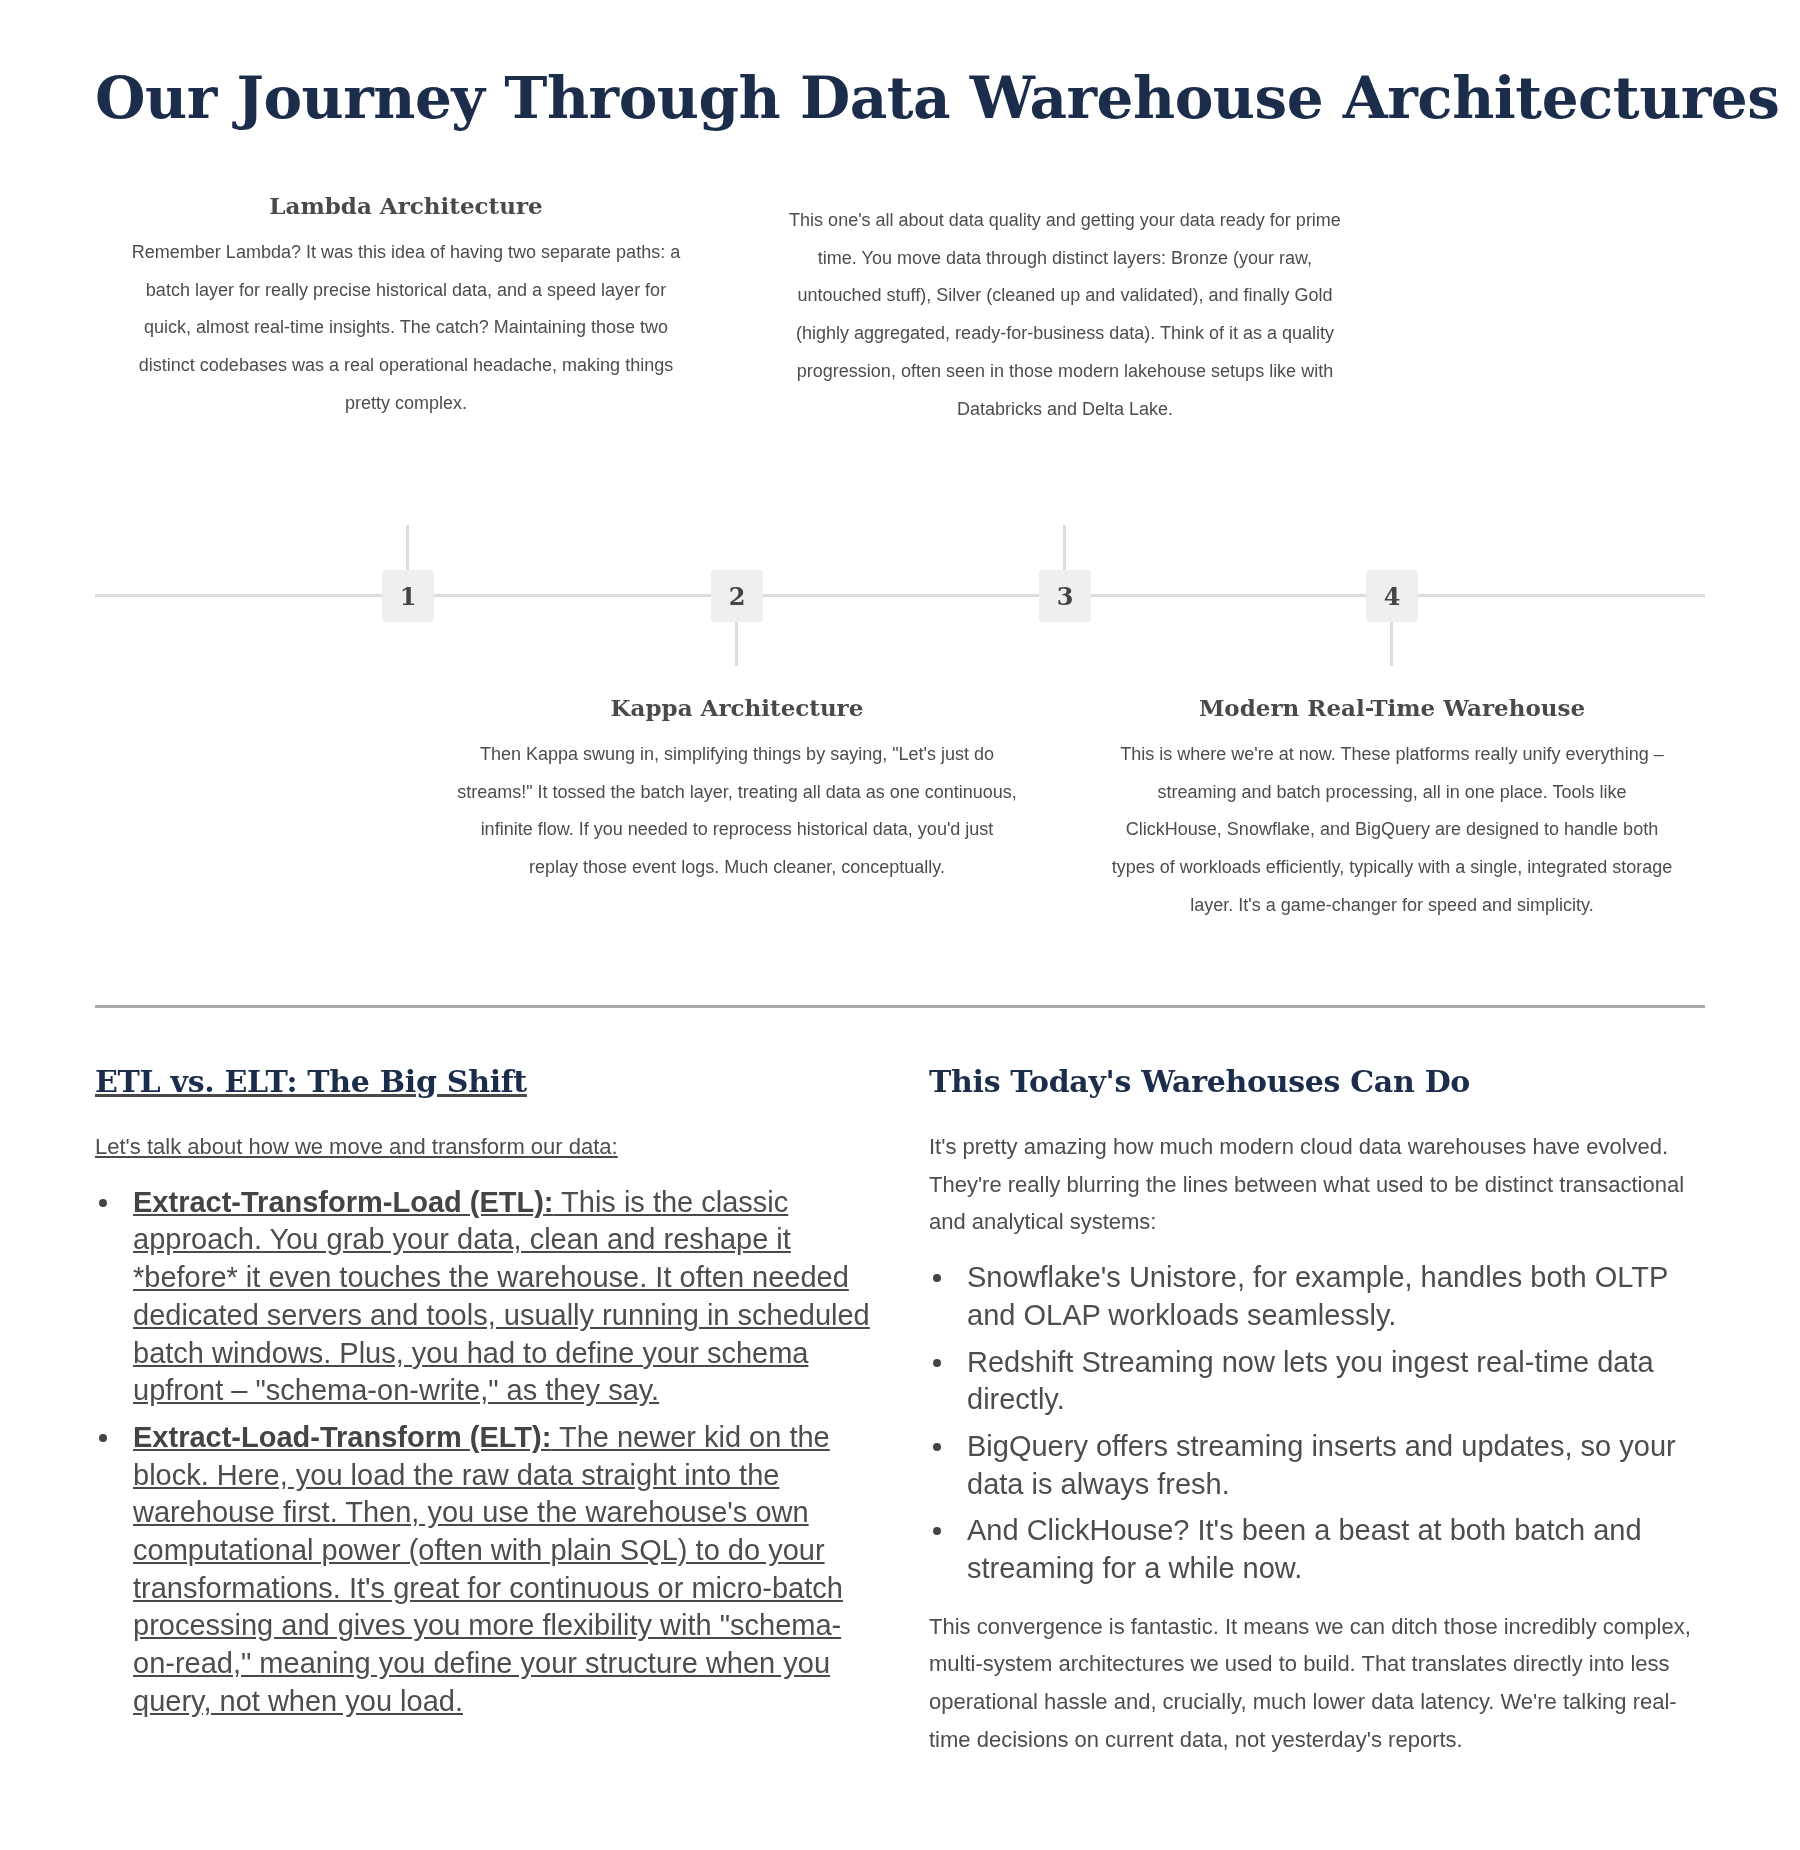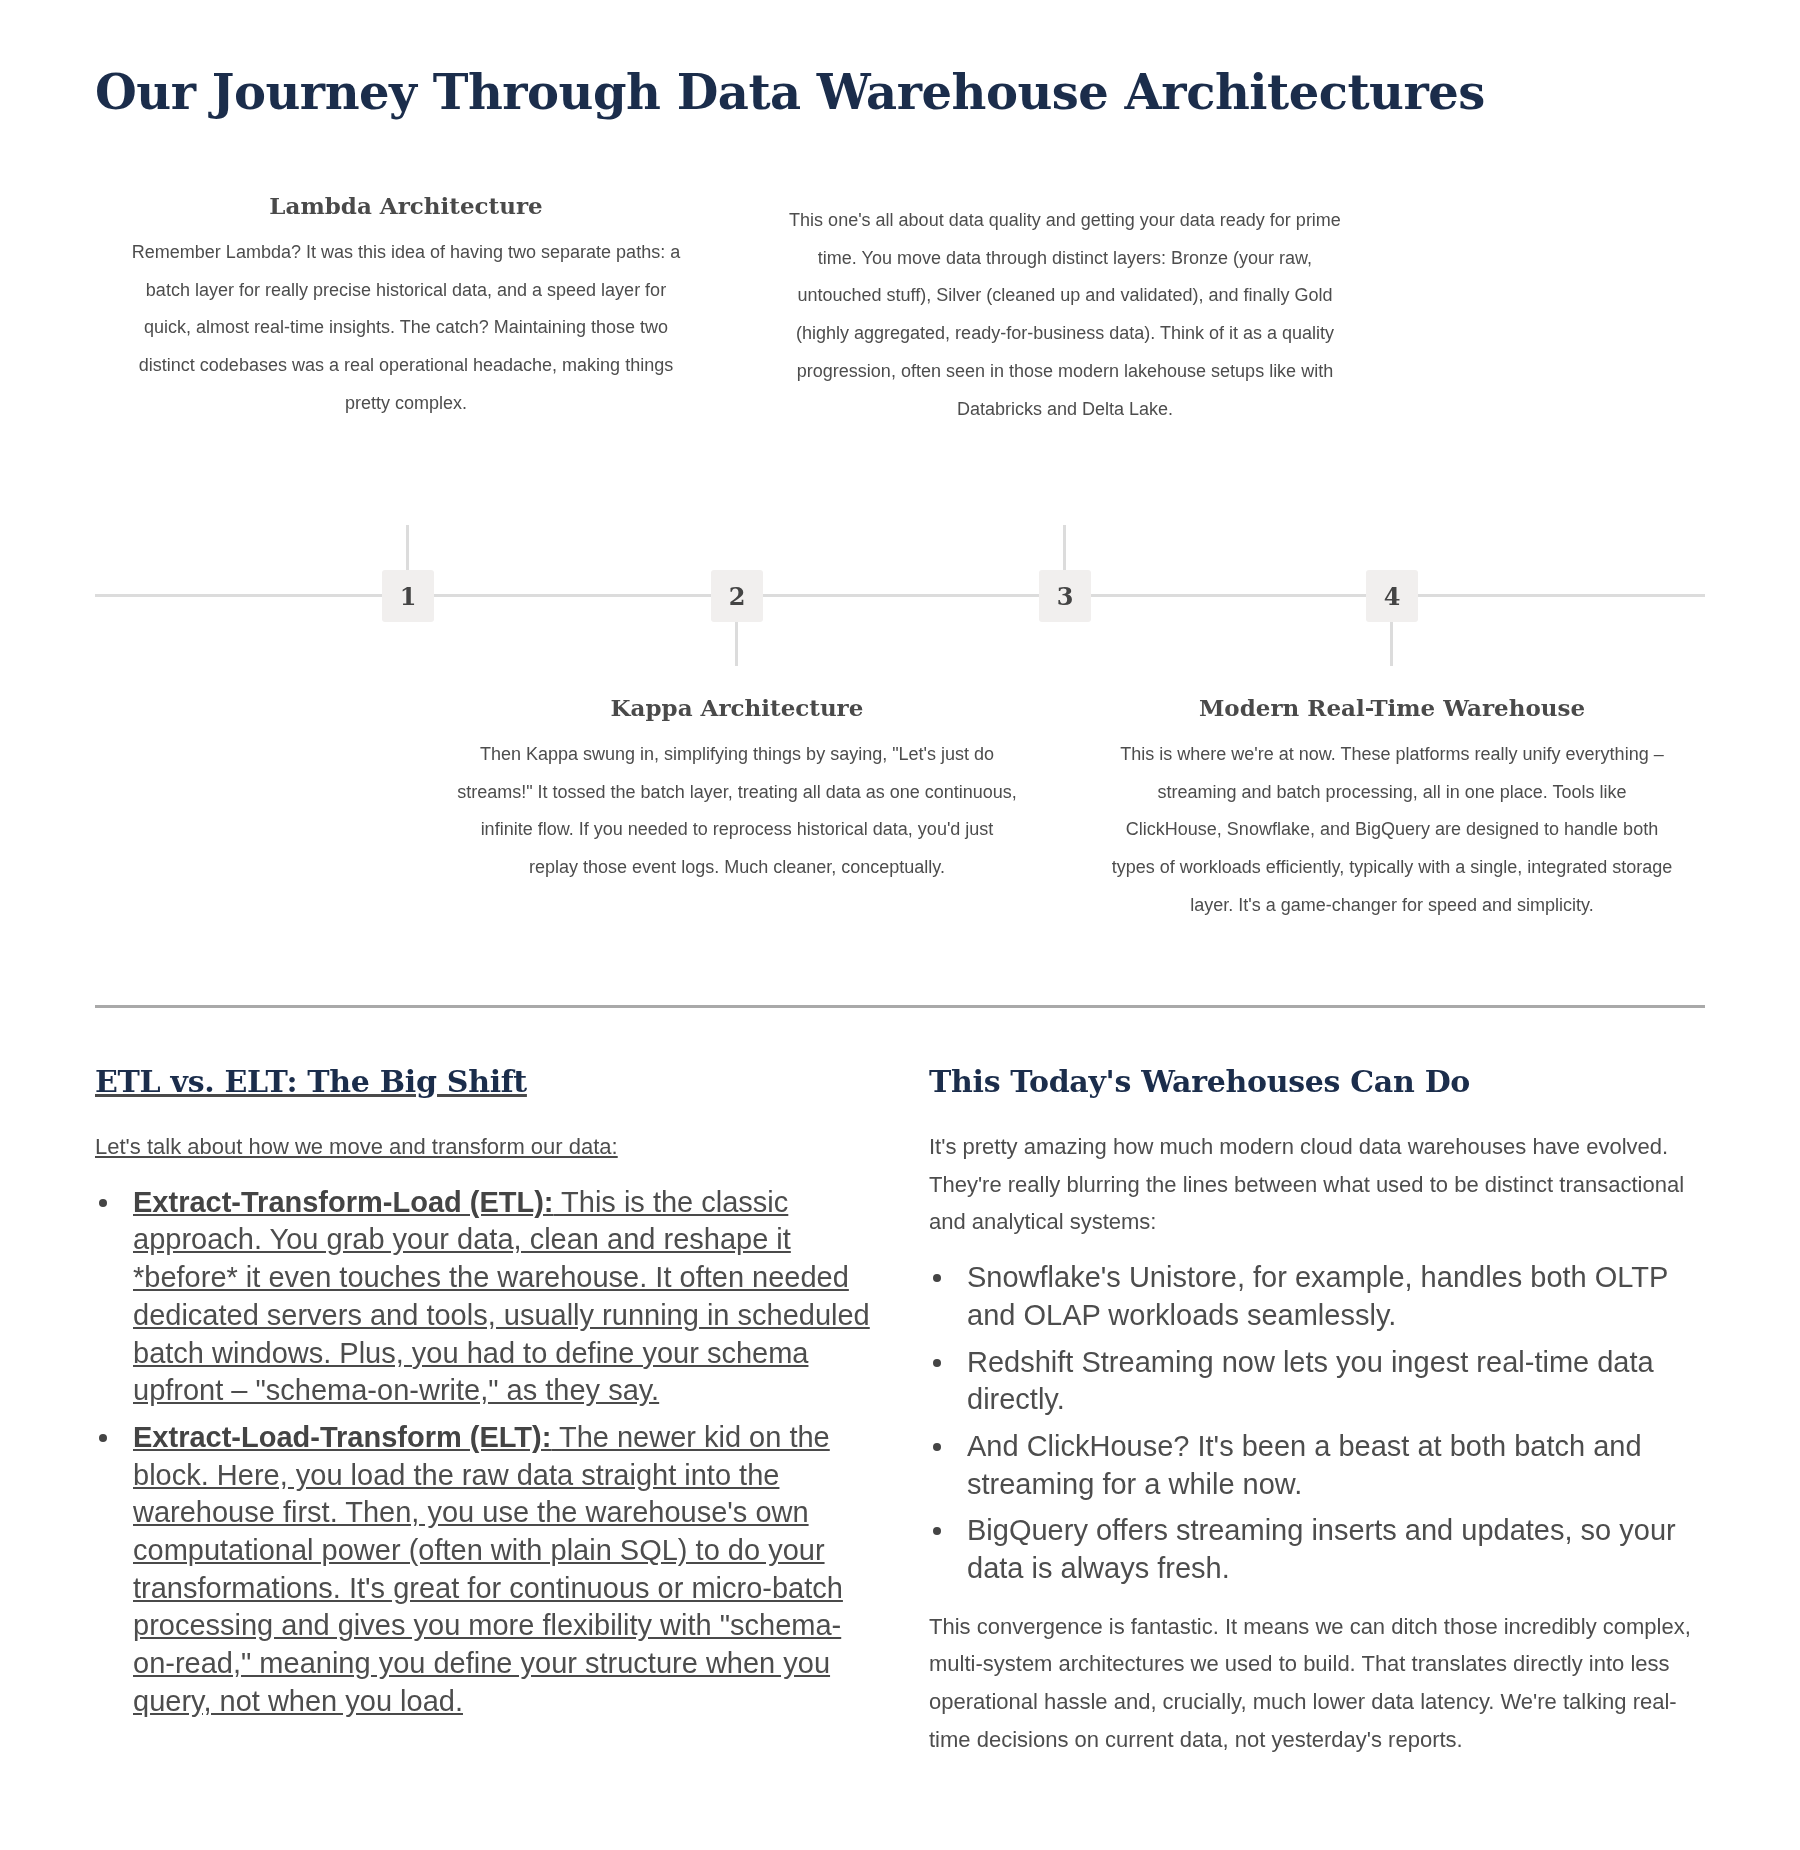--- a/index.html
+++ b/index.html
@@ -1,20 +1,20 @@
 <!DOCTYPE html>
 <html><head>
 <meta charset="utf-8">
 <style>
   html, body { margin: 0; padding: 0; background: #ffffff; }
   body { width: 1800px; height: 1850px; position: relative; overflow: hidden;
          font-family: "Liberation Sans", "DejaVu Sans", sans-serif; color: #4a4a4a; }
   .page-title { position: absolute; left: 95px; top: 64px; margin: 0;
     font-family: "DejaVu Serif", "Liberation Serif", serif; font-weight: bold;
-    font-size: 48px; color: #1b2d4b; letter-spacing: -0.5px; white-space: nowrap; }
+    font-size: 58px; color: #1b2d4b; letter-spacing: -0.5px; white-space: nowrap; }
 
   .timeline { position: absolute; left: 95px; top: 180px; width: 1610px; height: 800px; }
   .tl-line { position: absolute; left: 0; top: 414px; width: 1610px; height: 3px; background: #dcdcdc; }
   .tl-marker { position: absolute; width: 52px; height: 52px; top: 390px; background: #f1efee;
     border-radius: 3px; display: flex; align-items: center; justify-content: center;
     font-family: "DejaVu Serif", "Liberation Serif", serif; font-weight: bold; font-size: 24px; color: #444; }
   .tl-connector { position: absolute; width: 3px; background: #dcdcdc; }
   .tl-connector.up { top: 345px; height: 45px; }
   .tl-connector.down { top: 442px; height: 44px; }
 
@@ -91,17 +91,17 @@
     </li>
   </ul>
 </div>
 
 <div class="col right">
   <h2 class="section-title">This Today's Warehouses Can Do</h2>
   <p class="para">It's pretty amazing how much modern cloud data warehouses have evolved. They're really blurring the lines between what used to be distinct transactional and analytical systems:</p>
   <ul class="bullets">
     <li><span class="dot"></span><span>Snowflake's Unistore, for example, handles both OLTP and OLAP workloads seamlessly.</span></li>
     <li><span class="dot"></span><span>Redshift Streaming now lets you ingest real-time data directly.</span></li>
+    <li><span class="dot"></span><span>BigQuery offers streaming inserts and updates, so your data is always fresh.</span></li>
     <li><span class="dot"></span><span>And ClickHouse? It's been a beast at both batch and streaming for a while now.</span></li>
-    <li><span class="dot"></span><span>BigQuery offers streaming inserts and updates, so your data is always fresh.</span></li>
   </ul>
   <p class="para">This convergence is fantastic. It means we can ditch those incredibly complex, multi-system architectures we used to build. That translates directly into less operational hassle and, crucially, much lower data latency. We're talking real-time decisions on current data, not yesterday's reports.</p>
 </div>
 
 </body></html>

